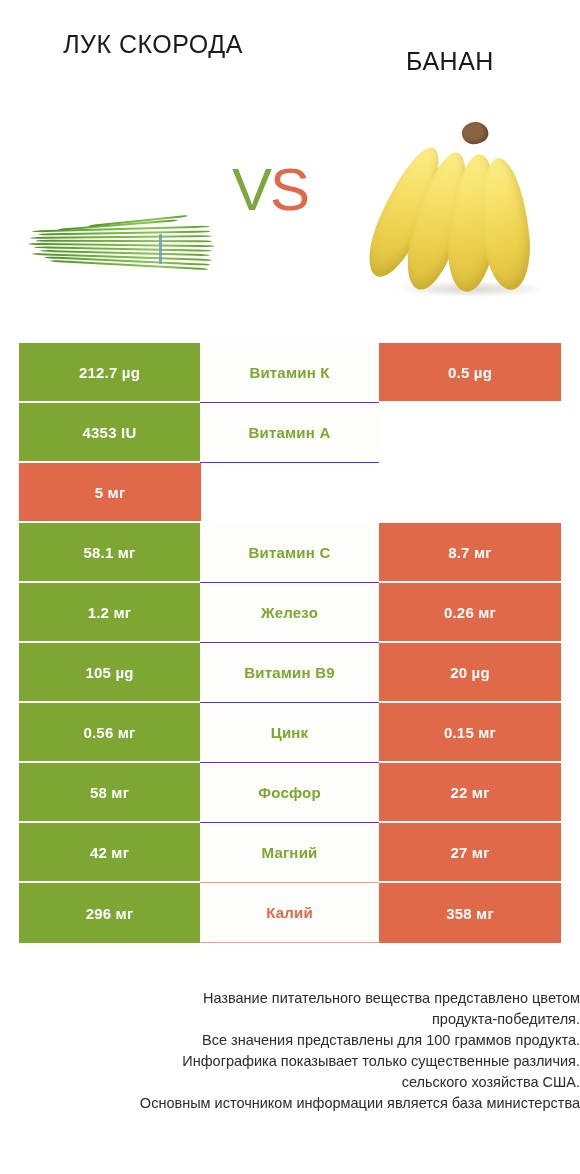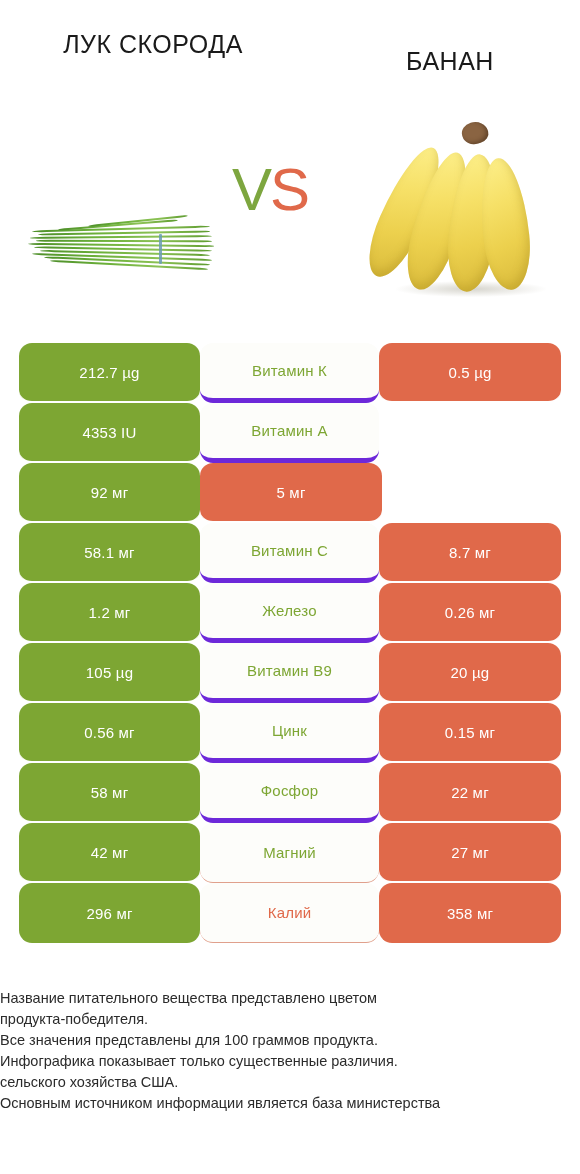--- a/index.html
+++ b/index.html
@@ -136,58 +136,57 @@
     display: flex;
     height: 60px;
     align-items: stretch;
   }
 
   .cell {
     display: flex;
     align-items: center;
     justify-content: center;
     font-size: 15px;
-    font-weight: 400;
+    font-weight: 700;
     letter-spacing: .2px;
-    border-radius: 13px;
   }
 
   .cell-left {
     width: 181px;
     background: #7DA633;
     color: #ffffff;
     border-bottom: 2px solid #ffffff;
   }
 
   .cell-mid {
     width: 179px;
     background: #fdfdfa;
     color: #7DA633;
-    border-bottom: 5px solid #6d28d9;
+    border-bottom: 1px solid #6d28d9;
   }
   .cell-mid.loser-banana { color: #E0694A; }
   .cell-mid.border-orange { border-bottom: 1px solid #E0A08C; }
 
   .cell-right {
     width: 182px;
     background: #E0694A;
     color: #ffffff;
     border-bottom: 2px solid #ffffff;
   }
 
   .row:last-child .cell-left,
   .row:last-child .cell-right { border-bottom: none; }
 
   
   .footer {
     position: absolute;
     left: 0;
     top: 988px;
     width: 580px;
-    text-align: left;
+    text-align: right;
     font-size: 14.5px;
     line-height: 1.45;
     color: #2b2b2b;
   }
   .footer p { margin: 0; }
 </style>
 </head>
 <body>
 
 <div class="page">
@@ -237,21 +236,20 @@
       <div class="cell cell-mid">Витамин К</div>
       <div class="cell cell-right">0.5 µg</div>
     </div>
 
     <div class="row">
       <div class="cell cell-left">4353 IU</div>
       <div class="cell cell-mid">Витамин A</div>
     </div>
 
     <div class="row">
-      <div class="cell cell-left">92 мг</div>
       <div class="cell cell-right">5 мг</div>
     </div>
 
     <div class="row">
       <div class="cell cell-left">58.1 мг</div>
       <div class="cell cell-mid">Витамин C</div>
       <div class="cell cell-right">8.7 мг</div>
     </div>
 
     <div class="row">

